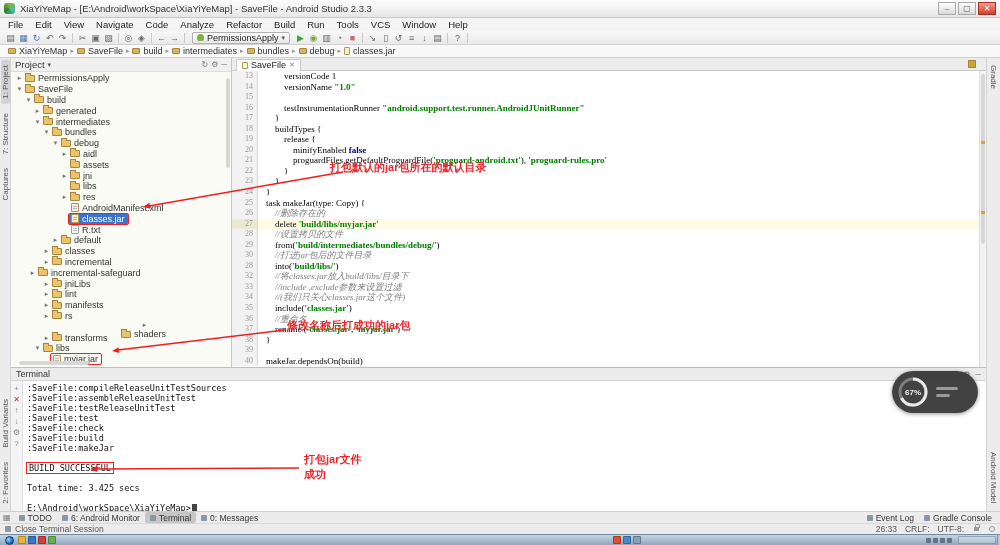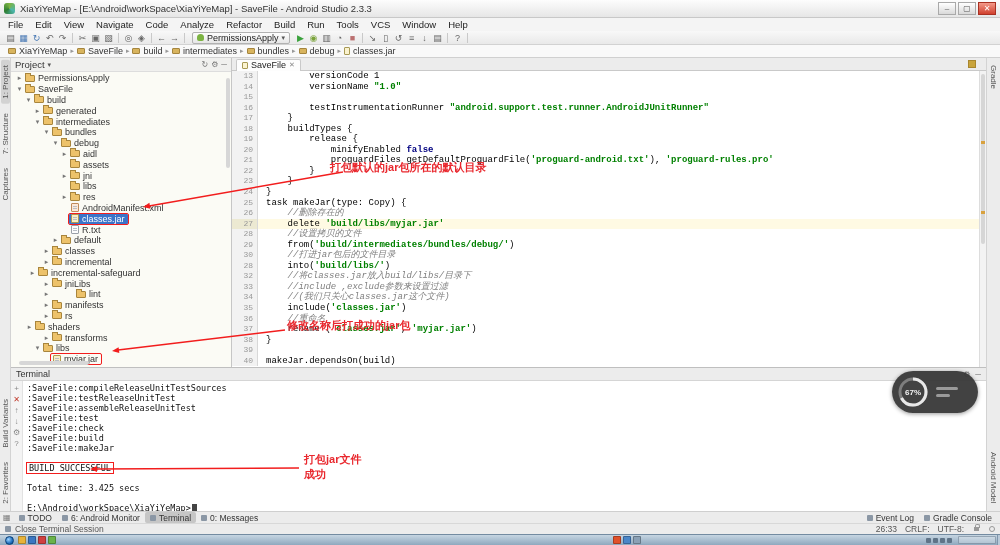--- a/index.html
+++ b/index.html
@@ -80,21 +80,21 @@
 
   
   .editor{ position:absolute; left:232px; top:58px; right:14px; height:309px; background:#fff; }
   .tabbar{ height:13px; background:#ececec; border-bottom:1px solid #c9c9c9; display:flex; align-items:center; }
   .tab{ display:flex; align-items:center; gap:3px; background:#fdfdfd; border:1px solid #c9c9c9; border-bottom:none;
     height:12px; margin:1px 0 0 4px; padding:0 5px; font-size:9px; color:#222; border-radius:2px 2px 0 0; }
   .tab .mini-file{ width:6px; height:7px; }
   .tab-close{ font-size:7px; color:#888; }
   .inspect{ width:8px; height:8px; background:#c9a43c; border:1px solid #a8862e; margin-left:auto; margin-right:10px; }
   .codearea{ position:absolute; left:0; top:13px; right:7px; bottom:0; overflow:hidden; }
-  .crow{ height:10.56px; display:flex; font-family:Liberation Mono, monospace; font-size:9px; line-height:10.56px; }
+  .crow{ height:10.56px; display:flex; font-family:Liberation Serif, serif; font-size:9px; line-height:10.56px; }
   .gut{ width:26px; flex:none; background:#f2f2f2; border-right:1px solid #d8d8d8; text-align:right;
     padding-right:4px; color:#999; font-size:8px; }
   .code{ flex:1; white-space:pre; padding-left:8px; color:#000; }
   .crow.cur .code{ background:#fffae3; }
   .crow.cur .gut{ background:#ece9d2; }
   .p{ color:#000; } .k{ color:#000080; font-weight:bold; } .s{ color:#008000; font-weight:bold; }
   .c{ color:#808080; font-style:italic; }
   .vsb{ position:absolute; right:0; top:13px; bottom:0; width:7px; background:#f3f3f3; border-left:1px solid #ddd; }
   .vsb-thumb{ position:absolute; left:1px; right:1px; top:3px; height:170px; background:#d6d6d6; border-radius:3px; }
   .vsb-mark{ position:absolute; left:1px; right:1px; height:3px; background:#d8a13f; }
@@ -423,42 +423,42 @@
             <span>incremental-safeguard</span>
           </span>
         </div>
         <div class="trow" style="padding-left: 31px;">
           <span class="arrow">▸</span>
           <span class="tlab">
             <span class="fold"></span>
             <span>jniLibs</span>
           </span>
         </div>
-        <div class="trow" style="padding-left: 31px; gap: 24px;">
+        <div class="trow" style="padding-left: 31px;">
           <span class="arrow">▸</span>
           <span class="tlab">
             <span class="fold"></span>
             <span>lint</span>
           </span>
         </div>
         <div class="trow" style="padding-left: 31px;">
           <span class="arrow">▸</span>
           <span class="tlab">
             <span class="fold"></span>
             <span>manifests</span>
           </span>
         </div>
         <div class="trow" style="padding-left: 31px;">
           <span class="arrow">▸</span>
           <span class="tlab">
             <span class="fold"></span>
             <span>rs</span>
           </span>
         </div>
-        <div class="trow" style="padding-left: 14px;">
+        <div class="trow" style="padding-left: 47px; flex-direction: column;">
           <span class="arrow">▸</span>
           <span class="tlab">
             <span class="fold"></span>
             <span>shaders</span>
           </span>
         </div>
         <div class="trow" style="padding-left: 31px;">
           <span class="arrow">▸</span>
           <span class="tlab">
             <span class="fold"></span>
@@ -625,22 +625,22 @@
     <div class="tside" id="tside">
         <span>+</span>
         <span class="tclose">✕</span>
         <span>↑</span>
         <span>↓</span>
         <span>⚙</span>
         <span>?</span>
       </div>
     <div class="tcontent" id="tcontent">
         <div><span>:SaveFile:compileReleaseUnitTestSources</span></div>
+        <div><span>:SaveFile:assembleReleaseUnitTest</span></div>
         <div><span>:SaveFile:testReleaseUnitTest</span></div>
-        <div><span>:SaveFile:assembleReleaseUnitTest</span></div>
         <div><span>:SaveFile:test</span></div>
         <div><span>:SaveFile:check</span></div>
         <div><span>:SaveFile:build</span></div>
         <div><span>:SaveFile:makeJar</span></div>
         <div>&nbsp;</div>
         <div><span class="box-red">BUILD SUCCESSFUL</span></div>
         <div>&nbsp;</div>
         <div><span>Total time: 3.425 secs</span></div>
         <div>&nbsp;</div>
         <div><span>E:\Android\workSpace\XiaYiYeMap&gt;</span><span class="cursor"></span></div>

